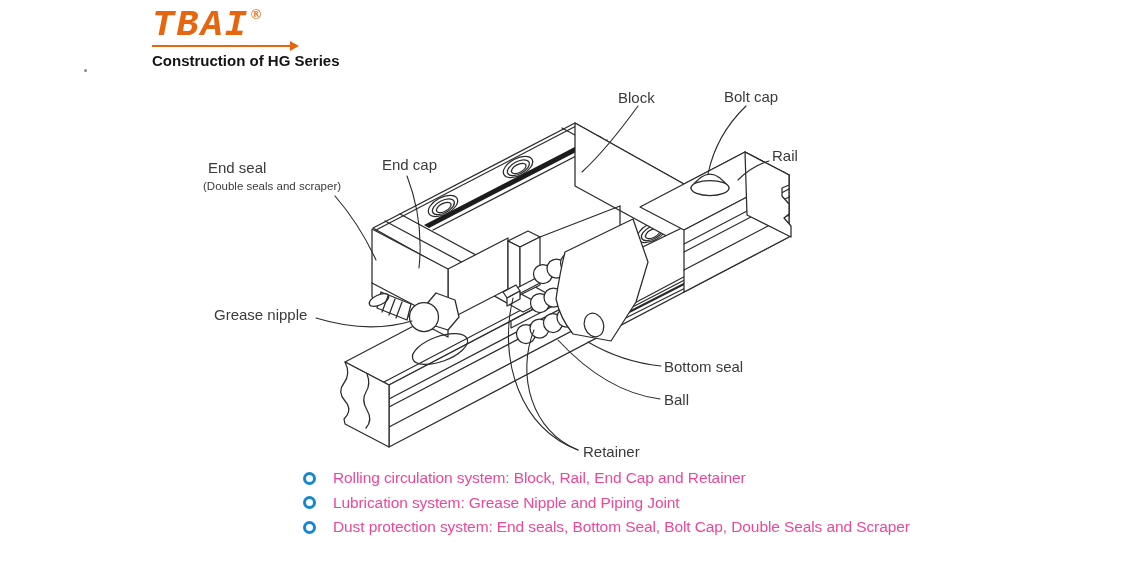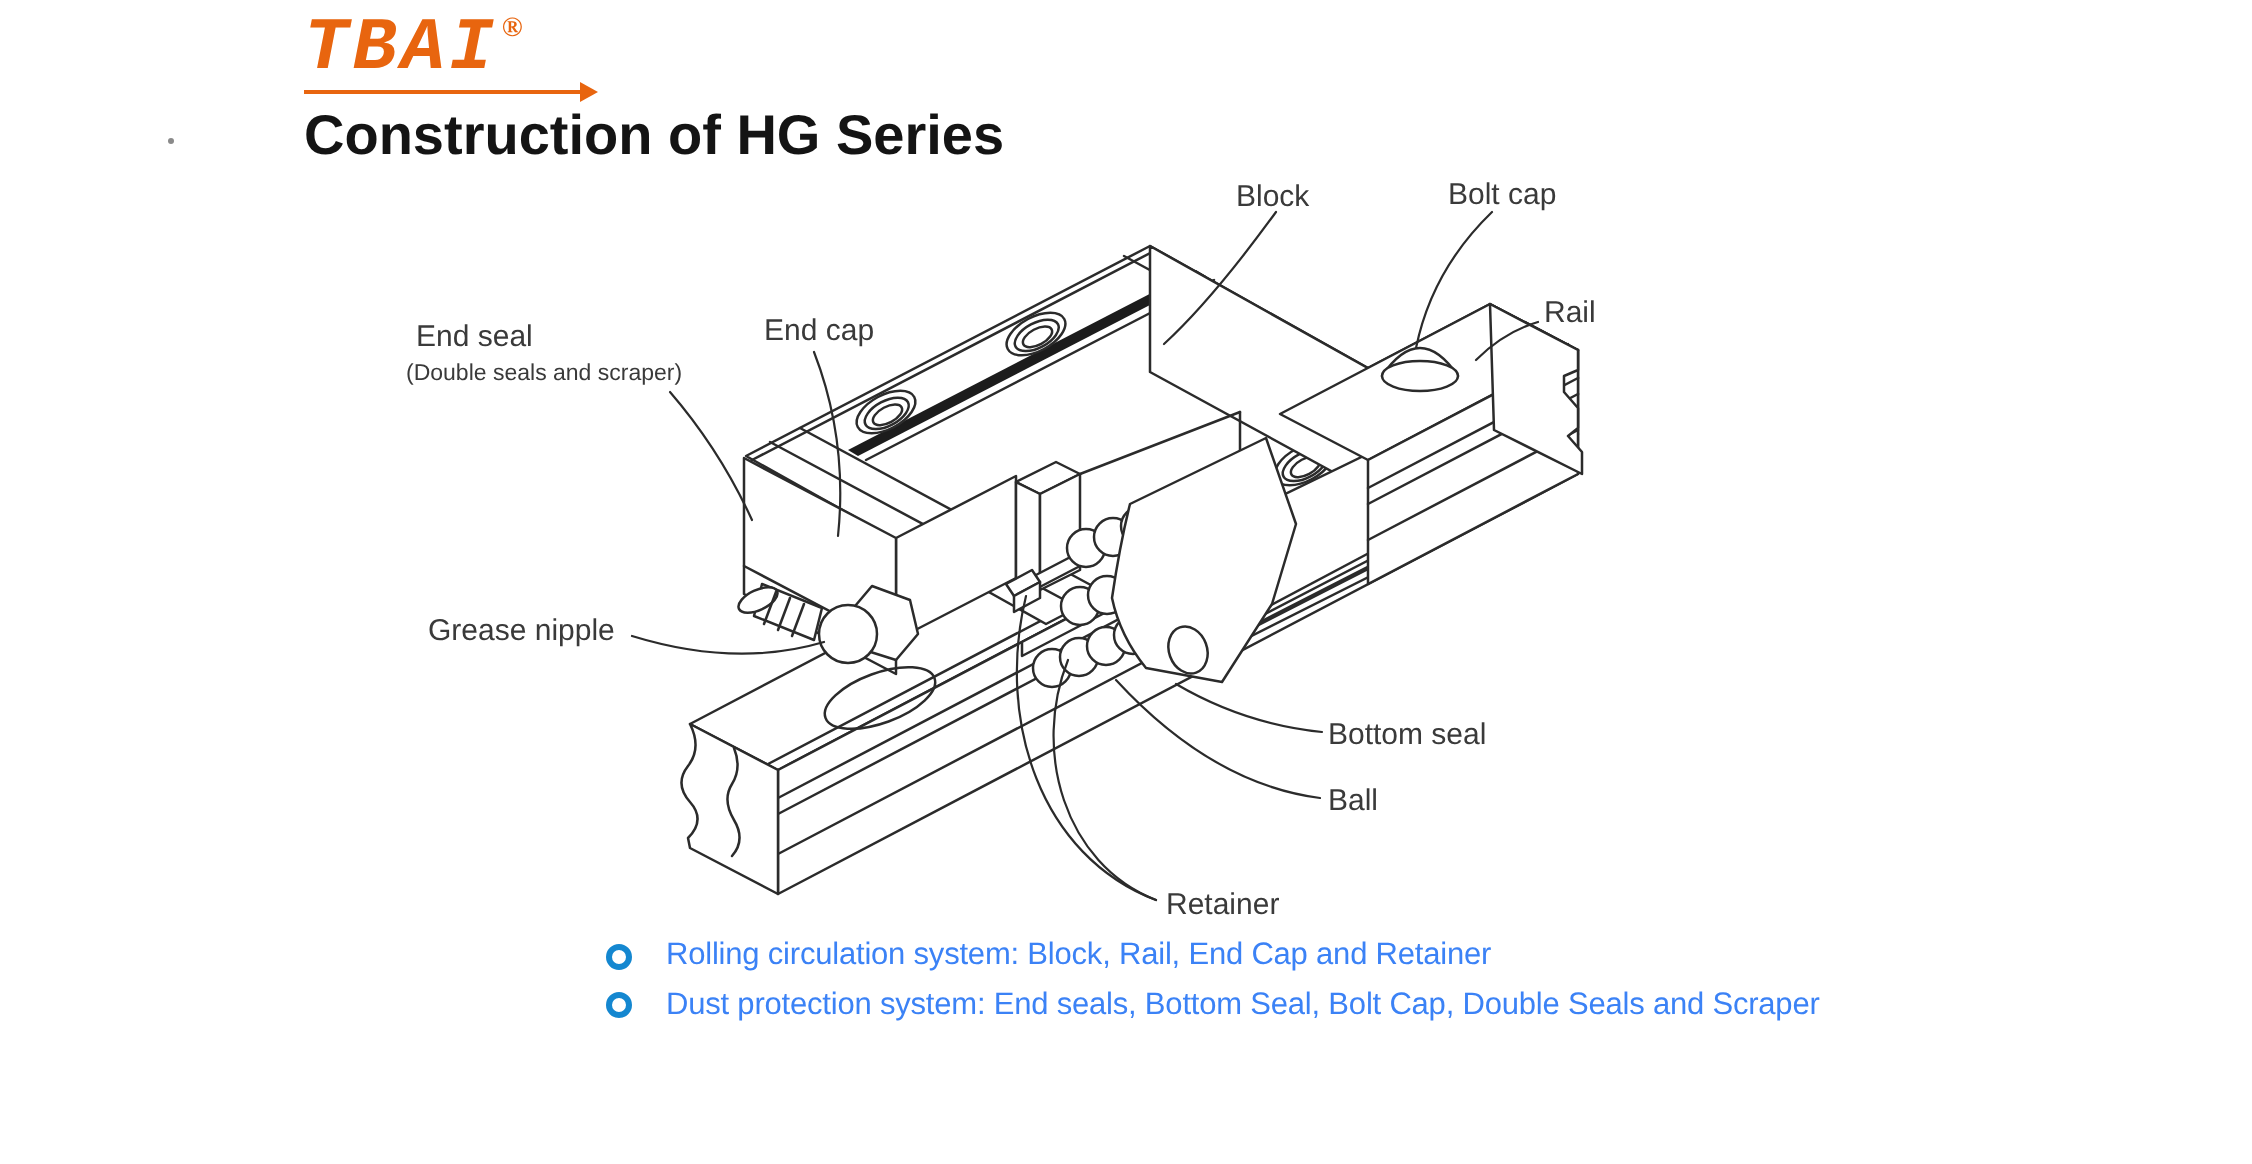--- a/index.html
+++ b/index.html
@@ -16,38 +16,38 @@
   .logo-reg{
     font-family:"Liberation Serif", serif;font-weight:bold;font-style:normal;
     font-size:14px;vertical-align:super;position:relative;top:-10px;left:2px;color:#E8650F;
   }
   .logo-arrow{position:absolute;left:152px;top:45px;width:138px;height:2px;background:#E8650F;}
   .logo-arrow-head{
     position:absolute;left:290px;top:41px;width:0;height:0;
     border-left:9px solid #E8650F;border-top:5px solid transparent;border-bottom:5px solid transparent;
   }
   .page-title{
-    position:absolute;left:152px;top:52px;font-size:28px;font-weight:bold;color:#141414;
+    position:absolute;left:152px;top:52px;font-size:15px;font-weight:bold;color:#141414;
     letter-spacing:0px;
   }
   .stray-dot{position:absolute;left:84px;top:69px;width:3px;height:3px;background:#8a8a8a;border-radius:50%;}
   
   .diagram-svg{position:absolute;left:0;top:0;}
   .diagram-svg text{
     font-family:"Liberation Sans", sans-serif;font-size:15px;fill:#3a3a3a;
   }
   .diagram-svg text.small{font-size:11.5px;}
   
   .systems{position:absolute;left:303px;top:466px;}
   .system-row{display:flex;align-items:center;height:24.6px;}
   .bullet-icon{
     width:7px;height:7px;border:3.2px solid #1487D0;border-radius:50%;
     margin-right:17px;flex:0 0 auto;background:#fff;
   }
-  .system-text{font-size:15.5px;color:#3b82f6;letter-spacing:-0.1px;white-space:nowrap;}
+  .system-text{font-size:15.5px;color:#ec4899;letter-spacing:-0.1px;white-space:nowrap;}
 </style>
 </head>
 <body>
 
 <div class="logo-wrap">
   <span class="logo-text" style="color: rgb(232, 101, 15);">TBAI</span><span class="logo-reg" style="color: rgb(232, 101, 15);">®</span>
 </div>
 <div class="logo-arrow" style="background: rgb(232, 101, 15);"></div>
 <div class="logo-arrow-head" style="border-left-color: rgb(232, 101, 15);"></div>
 <div class="page-title">Construction of HG Series</div>
@@ -203,15 +203,19 @@
   </g>
 </svg>
 
 <div class="systems">
   <div class="system-row">
     <span class="bullet-icon" style="border-color: rgb(20, 135, 208);"></span>
     <span class="system-text">Rolling circulation system: Block, Rail, End Cap and Retainer</span>
   </div>
   <div class="system-row">
     <span class="bullet-icon" style="border-color: rgb(20, 135, 208);"></span>
+    <span class="system-text">Lubrication system: Grease Nipple and Piping Joint</span>
+  </div>
+  <div class="system-row">
+    <span class="bullet-icon" style="border-color: rgb(20, 135, 208);"></span>
     <span class="system-text">Dust protection system: End seals, Bottom Seal, Bolt Cap, Double Seals and Scraper</span>
   </div>
 </div>
 
 </body></html>

